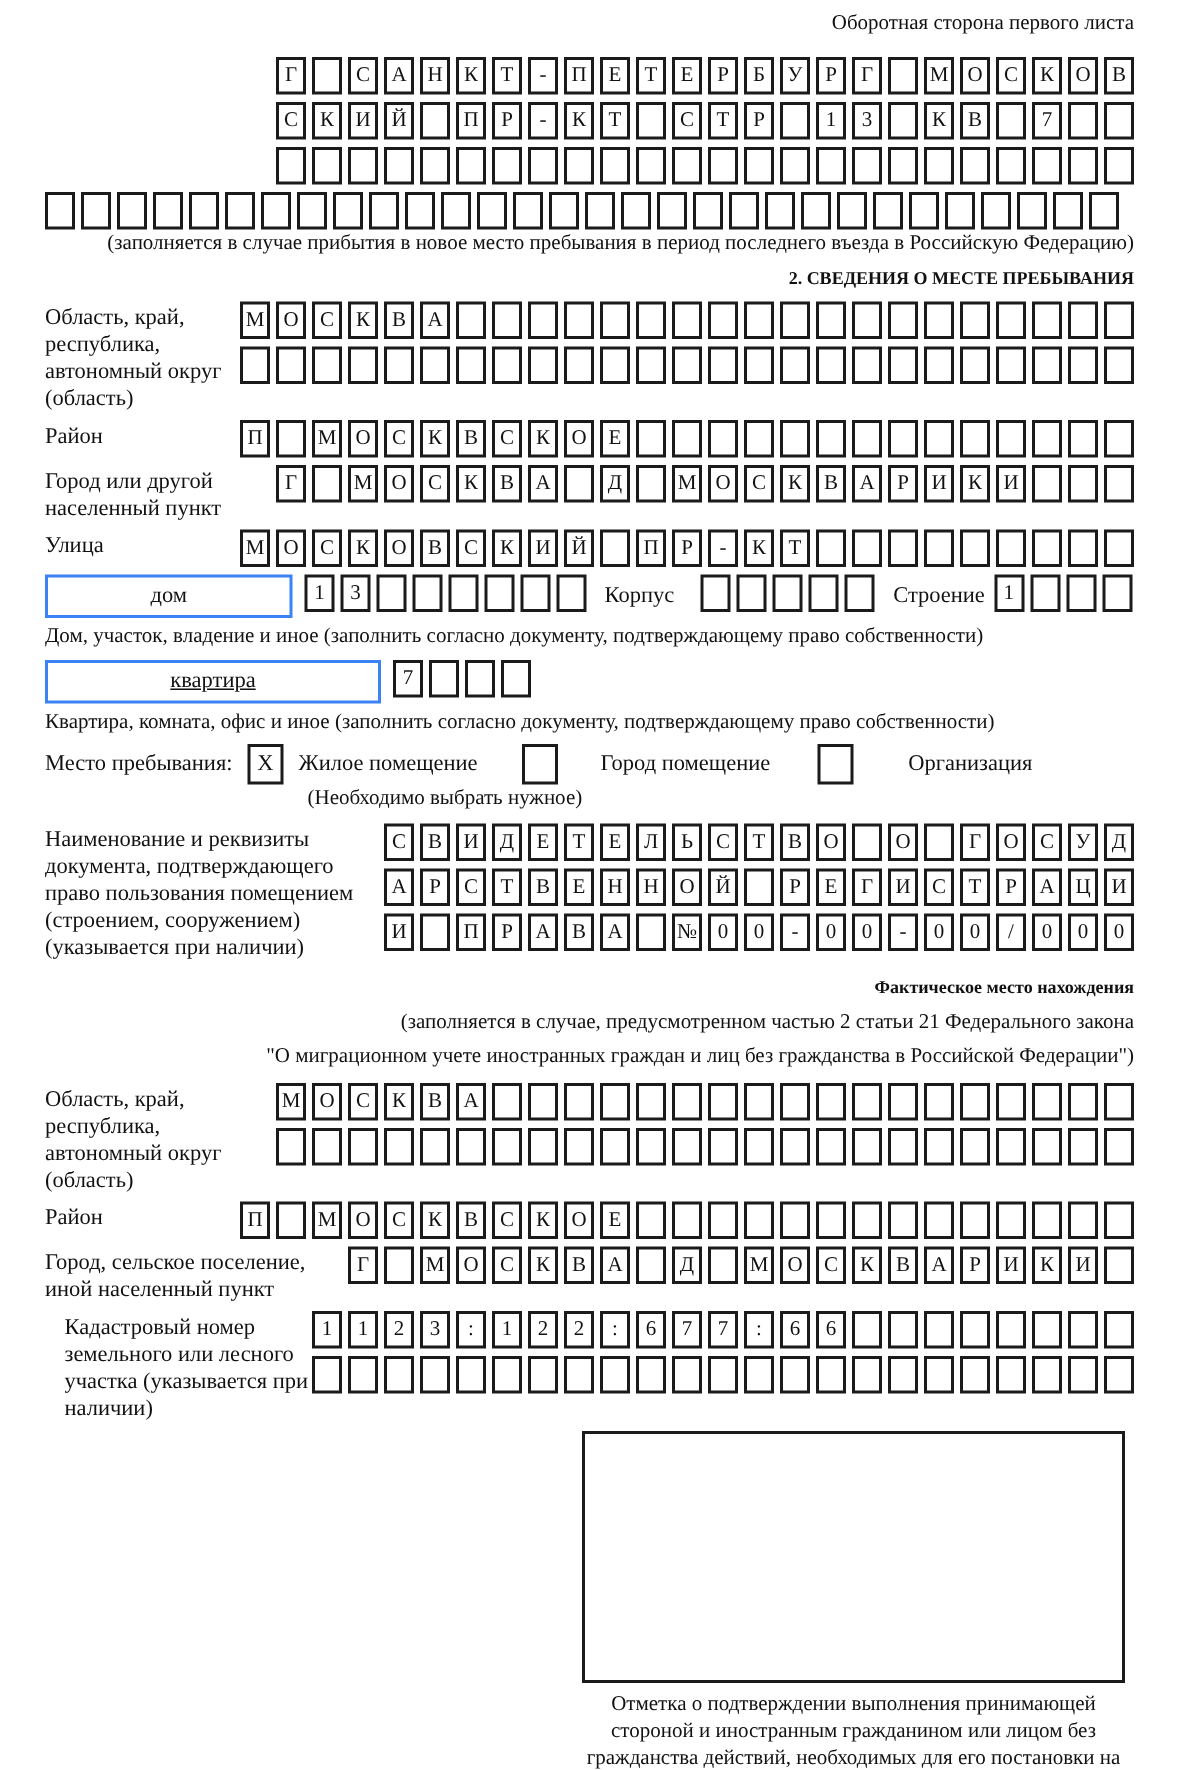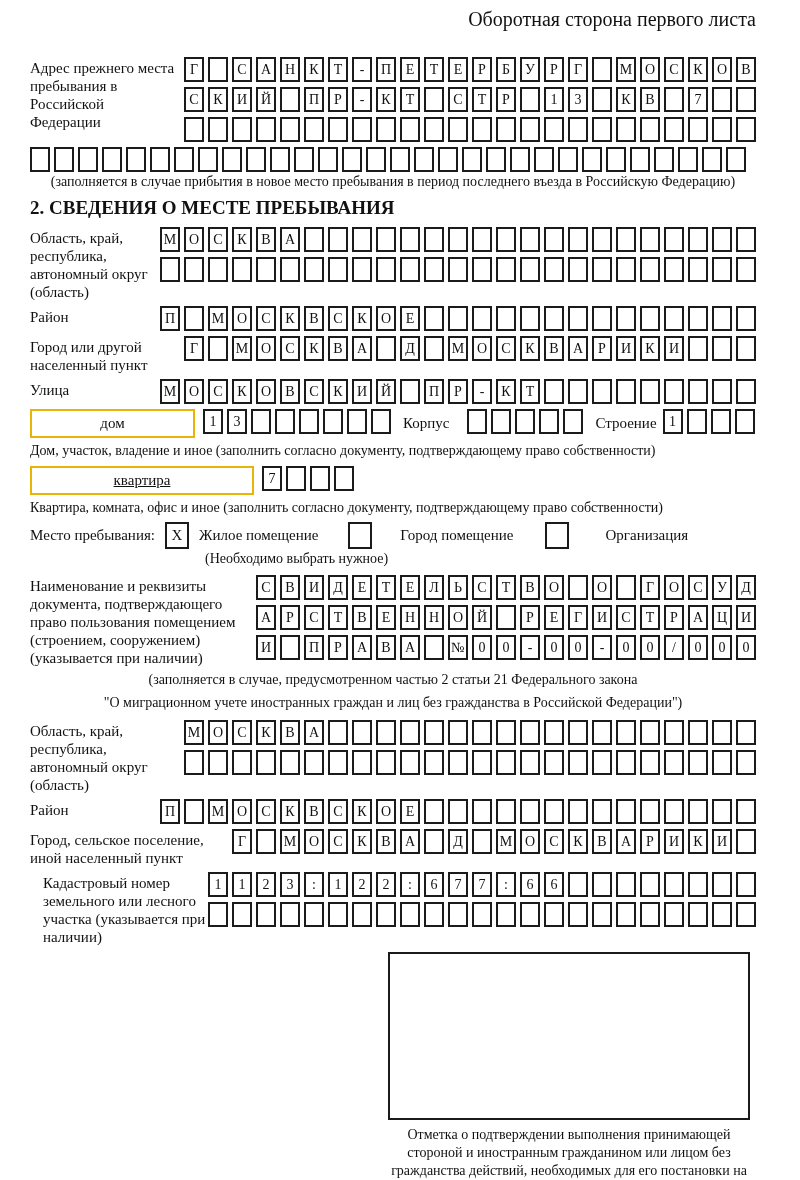--- a/index.html
+++ b/index.html
@@ -1,34 +1,34 @@
 <!DOCTYPE html>
 <html><head>
 <meta charset="utf-8">
 <style>
   * { margin:0; padding:0; box-sizing:border-box; }
   body { background:#ffffff; color:#111; font-family:"Liberation Serif","DejaVu Serif",serif; }
   .page { width:800px; min-height:1180px; padding:8px 44px 10px 30px; background:#fff; position:relative; }
 
-  .hdr { text-align:right; font-size:20px; margin-bottom:26px; }
+  .hdr { text-align:right; font-size:14px; margin-bottom:14px; }
 
   .frow { display:flex; align-items:flex-start; margin-bottom:5px; }
   .flabel { font-size:15px; line-height:1.2; padding-top:2px; }
   .grid-col { margin-left:auto; display:flex; flex-direction:column; gap:5px; }
   .cellrow { display:flex; gap:4px; }
   .cellrow.right { margin-left:auto; }
   .cell { flex:0 0 20px; width:20px; height:25px; border:2px solid #1b1b1b; font-size:14px;
           line-height:21px; text-align:center; font-weight:normal; background:#fff; }
 
   .note { font-size:14px; line-height:1.2; margin:1px 0 6px 0; }
-  .note.center { text-align:center; }
-
-  .sec-title { text-align:left; font-weight:bold; font-size:19px; margin:6px 0 8px 0; }
-
-  .namedbox { border:2px solid #eab308; height:29px; text-align:center; font-size:15px; line-height:25px; }
+  .note.center { text-align:right; }
+
+  .sec-title { text-align:right; font-weight:bold; font-size:12px; margin:6px 0 8px 0; }
+
+  .namedbox { border:2px solid #3b82f6; height:29px; text-align:center; font-size:15px; line-height:25px; }
   .housebox { width:165px; }
   .flatbox  { width:224px;text-decoration:underline; }
   .inlinelbl { font-size:15px; line-height:29px; }
 
   .chk-row { display:flex; align-items:center; font-size:15px; margin:4px 0 2px 0; }
   .chkbox { width:24px; height:27px; border:2px solid #1b1b1b; text-align:center; font-size:15px;
             line-height:23px; flex:0 0 24px; }
   .chk-note { font-size:14px; margin:0 0 8px 175px; }
 
   .w145 { width:148px; } .w120 { width:120px; } .w155 { width:155px; }
@@ -41,21 +41,20 @@
   .mt2 { margin-top:2px; } .mb8 { margin-bottom:8px; }
 </style>
 </head>
 <body>
 
 <div class="page">
 
   <div class="hdr">Оборотная сторона первого листа</div>
 
   <div class="frow">
-    <div class="flabel w145">Адрес прежнего места пребывания в Российской Федерации</div>
     <div class="grid-col">
       <div class="cellrow">
           <span class="cell">Г</span>
           <span class="cell"></span>
           <span class="cell">С</span>
           <span class="cell">А</span>
           <span class="cell">Н</span>
           <span class="cell">К</span>
           <span class="cell">Т</span>
           <span class="cell">-</span>
@@ -438,20 +437,21 @@
           <span class="cell">0</span>
           <span class="cell">0</span>
           <span class="cell">/</span>
           <span class="cell">0</span>
           <span class="cell">0</span>
           <span class="cell">0</span>
         </div>
     </div>
   </div>
 
+  <div class="sec-title" style="margin-top:10px;">Фактическое место нахождения</div>
   <div class="note center">(заполняется в случае, предусмотренном частью 2 статьи 21 Федерального закона</div>
   <div class="note center mb8">"О миграционном учете иностранных граждан и лиц без гражданства в Российской Федерации")</div>
 
   <div class="frow">
     <div class="flabel w170">Область, край, республика, автономный округ (область)</div>
     <div class="grid-col">
       <div class="cellrow">
           <span class="cell">М</span>
           <span class="cell">О</span>
           <span class="cell">С</span>

